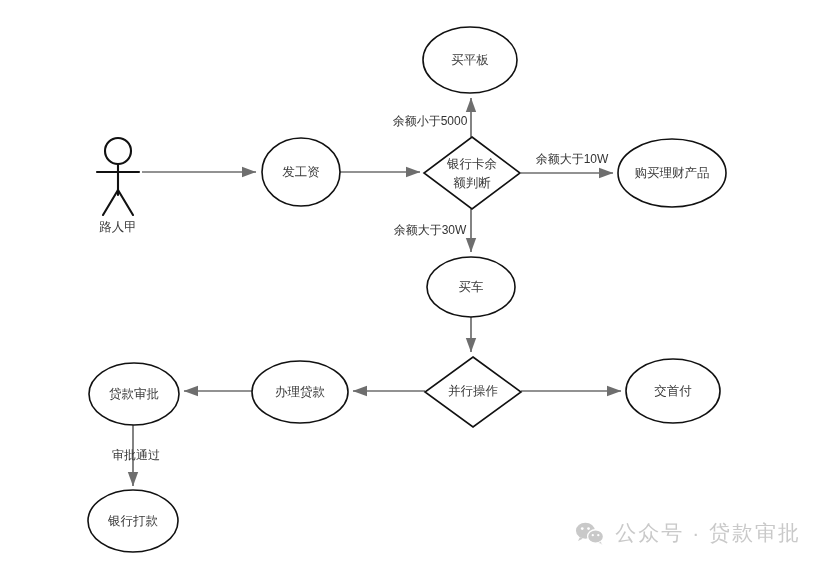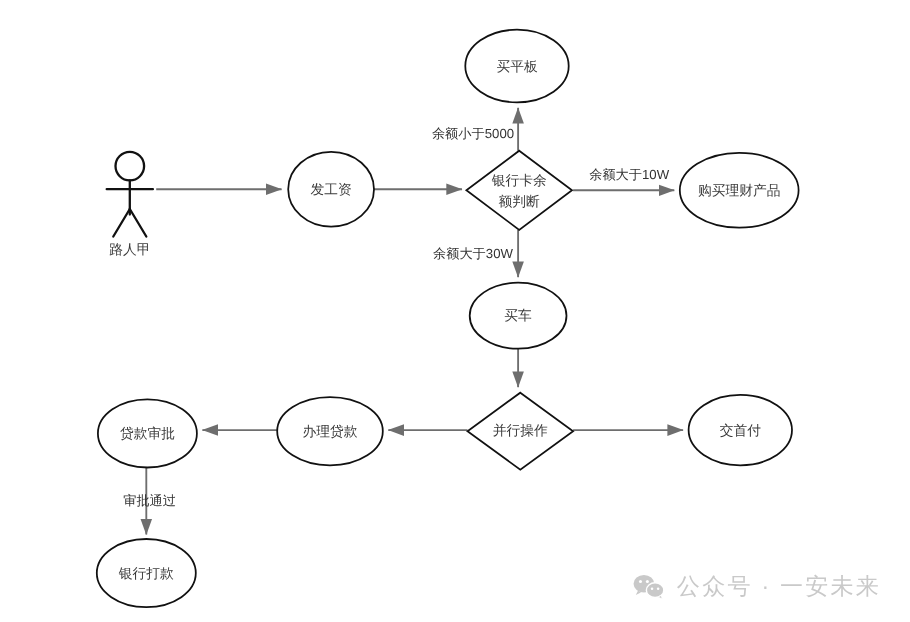--- a/index.html
+++ b/index.html
@@ -188,14 +188,14 @@
   <svg class="wm-icon" viewBox="0 0 32 26">
     <ellipse cx="11" cy="10.5" rx="10.2" ry="8.6" fill="#c9c9c9"></ellipse>
     <path d="M5.2 17.2 L3.0 21.6 L8.0 19.2 Z" fill="#c9c9c9"></path>
     <ellipse cx="22" cy="16.8" rx="8.6" ry="7.3" fill="#c9c9c9" stroke="#ffffff" stroke-width="1.4"></ellipse>
     <path d="M27.4 22.0 L29.6 25.6 L25.2 23.8 Z" fill="#c9c9c9" stroke="#ffffff" stroke-width="0.8"></path>
     <circle cx="7.6" cy="8.2" r="1.5" fill="#ffffff"></circle>
     <circle cx="14.4" cy="8.2" r="1.5" fill="#ffffff"></circle>
     <circle cx="19.0" cy="15.4" r="1.25" fill="#ffffff"></circle>
     <circle cx="25.0" cy="15.4" r="1.25" fill="#ffffff"></circle>
   </svg>
-  <span class="wm-text">公众号 · 一安未来</span>
+  <span class="wm-text">公众号 · 贷款审批</span>
 </div>
 
 </body></html>

